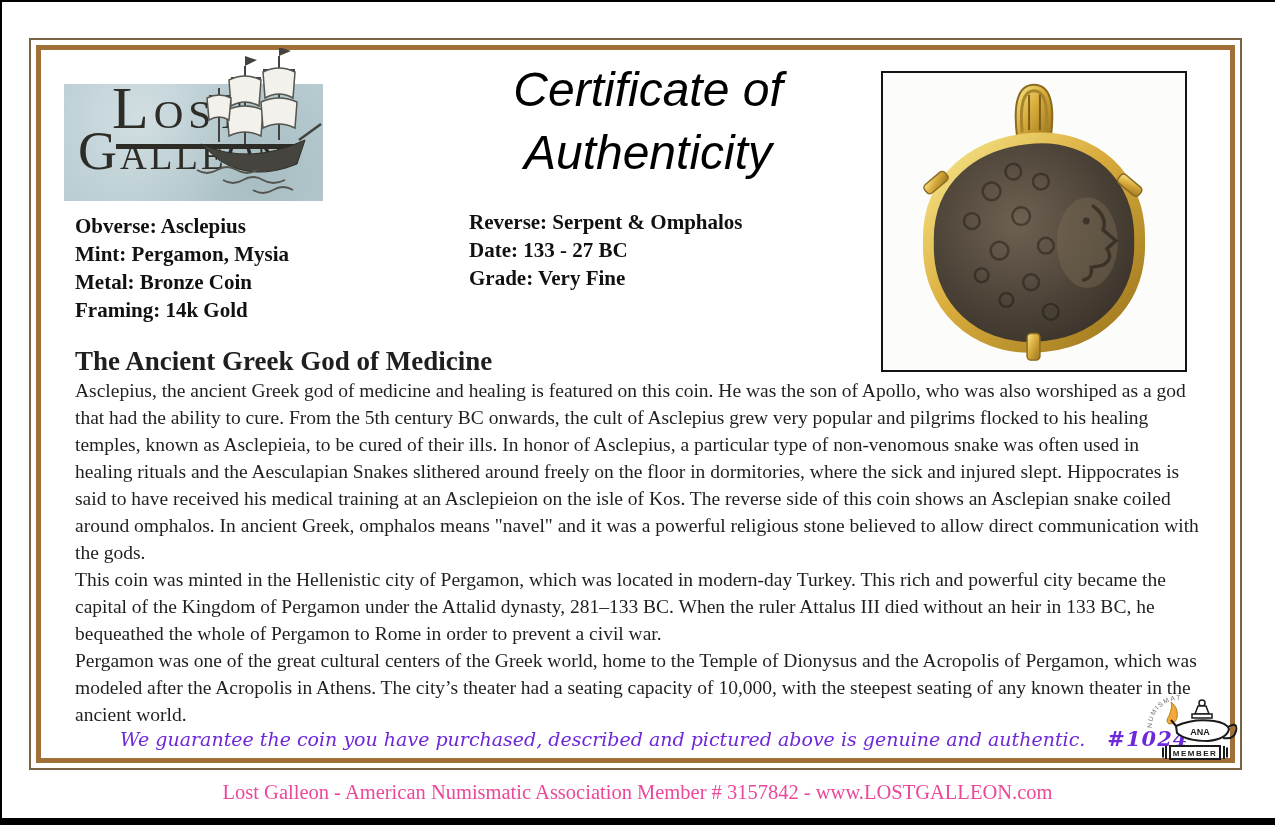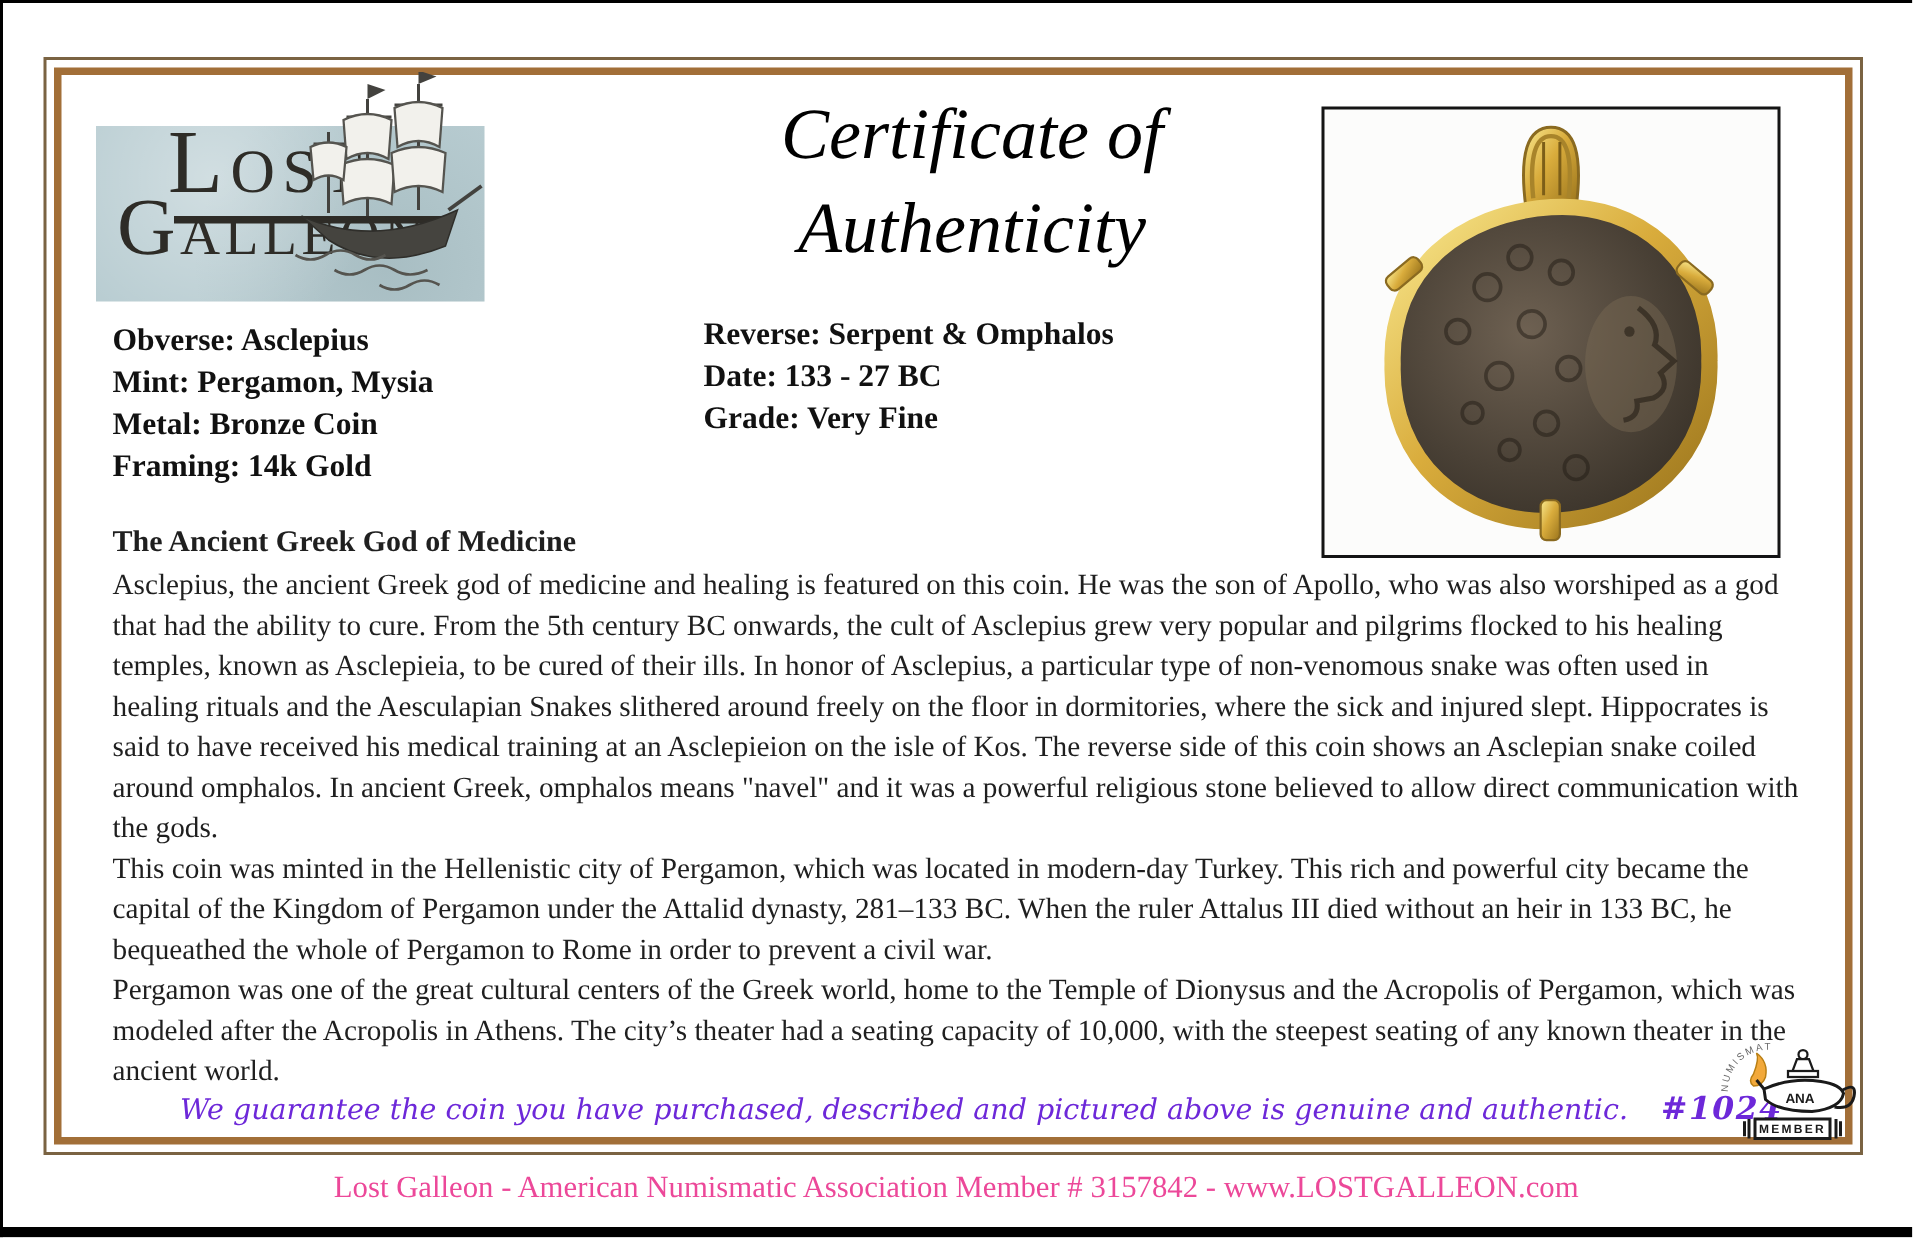--- a/index.html
+++ b/index.html
@@ -31,35 +31,35 @@
   .logo-line-2{left:14px;top:40px;letter-spacing:3px;}
   .lg-initial-1{font-size:60px;line-height:1;}
   .lg-rest-1{font-size:41px;line-height:1;}
   .lg-initial-2{font-size:54px;line-height:1;}
   .lg-rest-2{font-size:37px;line-height:1;}
   .logo-rule{position:absolute;left:52px;top:60px;width:182px;height:5px;background:#2e2c27;}
   .ship-svg{position:absolute;right:-10px;top:-36px;width:140px;height:150px;}
 
   
   .title{position:absolute;left:436px;top:58px;width:424px;text-align:center;
-         font-family:Liberation Serif, serif;font-style:italic;font-size:48px;line-height:63px;color:#000;}
+         font-family:Liberation Sans, sans-serif;font-style:italic;font-size:48px;line-height:63px;color:#000;}
 
   
   .details{position:absolute;font-weight:bold;font-size:21px;line-height:28px;color:#111;}
   .details-left{left:75px;top:212px;}
   .details-right{left:469px;top:208px;}
 
   
   .coin-box{position:absolute;left:881px;top:71px;width:306px;height:301px;
             border:2px solid #141414;background:#fcfcfb;}
   .coin-box svg{display:block;width:100%;height:100%;}
 
   
   .body-block{position:absolute;left:75px;top:348px;width:1124px;color:#1f1f1f;}
-  .body-heading{font-weight:bold;font-size:20px;line-height:27px;margin:0 0 2px 0;}
+  .body-heading{font-weight:bold;font-size:27px;line-height:27px;margin:0 0 2px 0;}
   .body-block p{margin:0;font-size:19.5px;line-height:27px;}
 
   
   .guarantee{position:absolute;left:120px;top:726px;width:1000px;text-align:center;
              font-family:"DejaVu Serif",serif;font-style:italic;font-size:19px;color:#6d28d9;white-space:nowrap;}
   .guarantee .number{font-weight:bold;font-size:21px;margin-left:22px;letter-spacing:1px;}
 
   
   .ana-badge{position:absolute;left:1146px;top:694px;width:92px;height:68px;}
   .ana-badge svg{display:block;width:100%;height:100%;}

